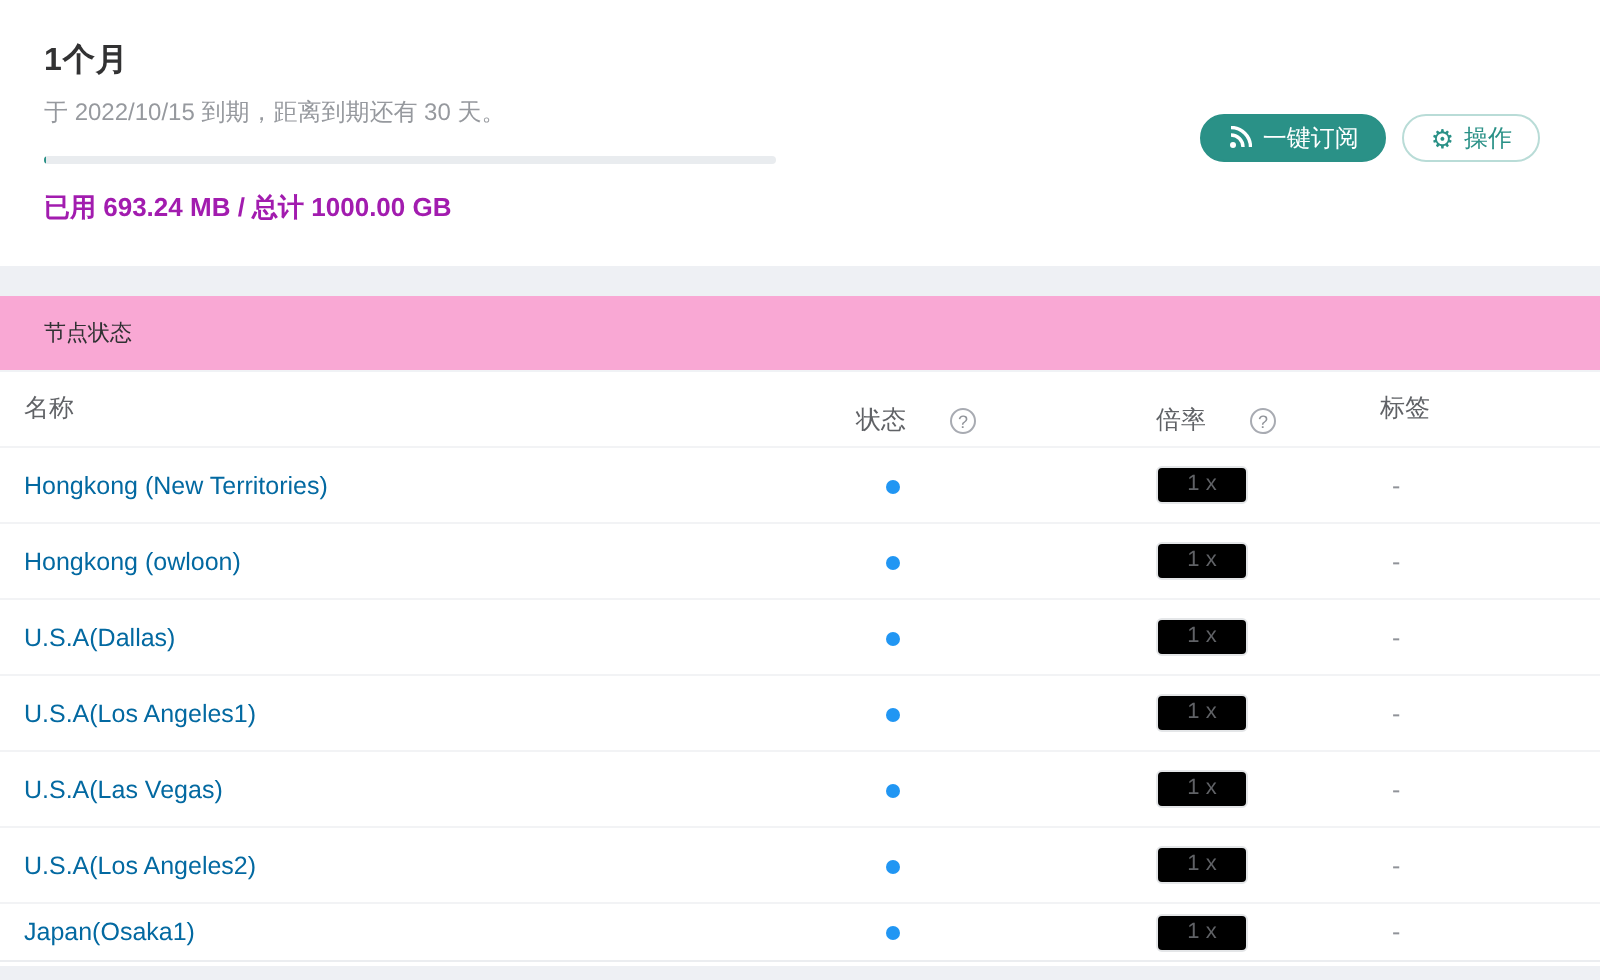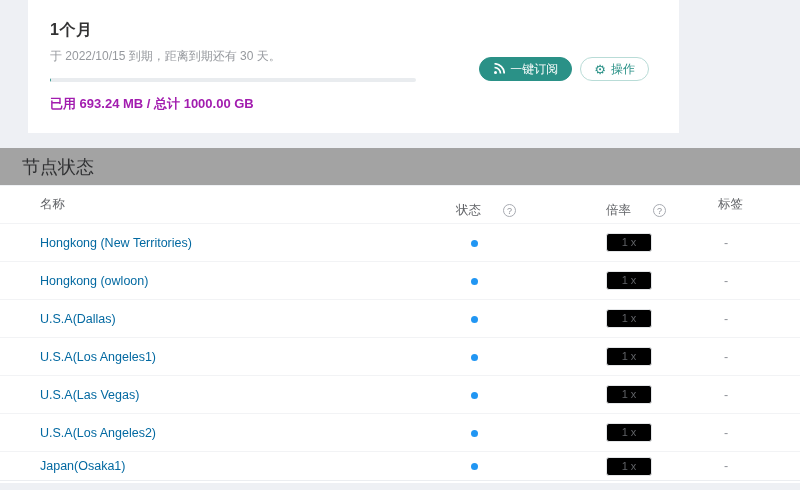--- a/index.html
+++ b/index.html
@@ -7,24 +7,23 @@
   body {
     font-family:"Liberation Sans","DejaVu Sans",sans-serif;
     background:#eef0f4;
     color:#303133;
     overflow:hidden;
   }
 
   
   .plan-card {
     position:relative;
-    width:651px; height:133px;
+    width:800px; height:133px;
     background:#ffffff;
     padding:20px 30px 0 22px;
-    margin-left:28px;
   }
   .plan-title {
     font-size:16px; font-weight:bold; color:#323233;
     letter-spacing:.5px;
   }
   .plan-expiry {
     margin-top:7px;
     font-size:12px; color:#96999e;
   }
   .progress-track {
@@ -60,29 +59,29 @@
   .gear-glyph { font-size:13px; line-height:1; }
 
   
   .section-gap { width:800px; height:15px; background:#eef0f4; }
 
   
   .nodes-card { width:800px; height:335px; background:#ffffff; }
   .nodes-header {
     height:38px; line-height:38px;
     padding-left:22px;
-    font-size:18px; color:#303133;
-    background:#a3a3a3;
+    font-size:11px; color:#303133;
+    background:#f9a8d4;
     border-bottom:1px solid #f0f2f5;
   }
   .trow {
     display:grid;
     grid-template-columns:416px 150px 112px 1fr;
     align-items:center;
-    padding-left:40px;
+    padding-left:12px;
     height:38px;
     border-bottom:1px solid #f2f3f5;
     font-size:12.5px;
   }
   .trow:last-child { height:29px; border-bottom:1px solid #ebedf0; }
   .thead { color:#606266; font-size:12.5px; }
   .thead .col-label { display:inline-flex; align-items:center; gap:22px;margin-top:12px; }
   .help-circle {
     display:inline-flex; align-items:center; justify-content:center;
     width:13px; height:13px;

